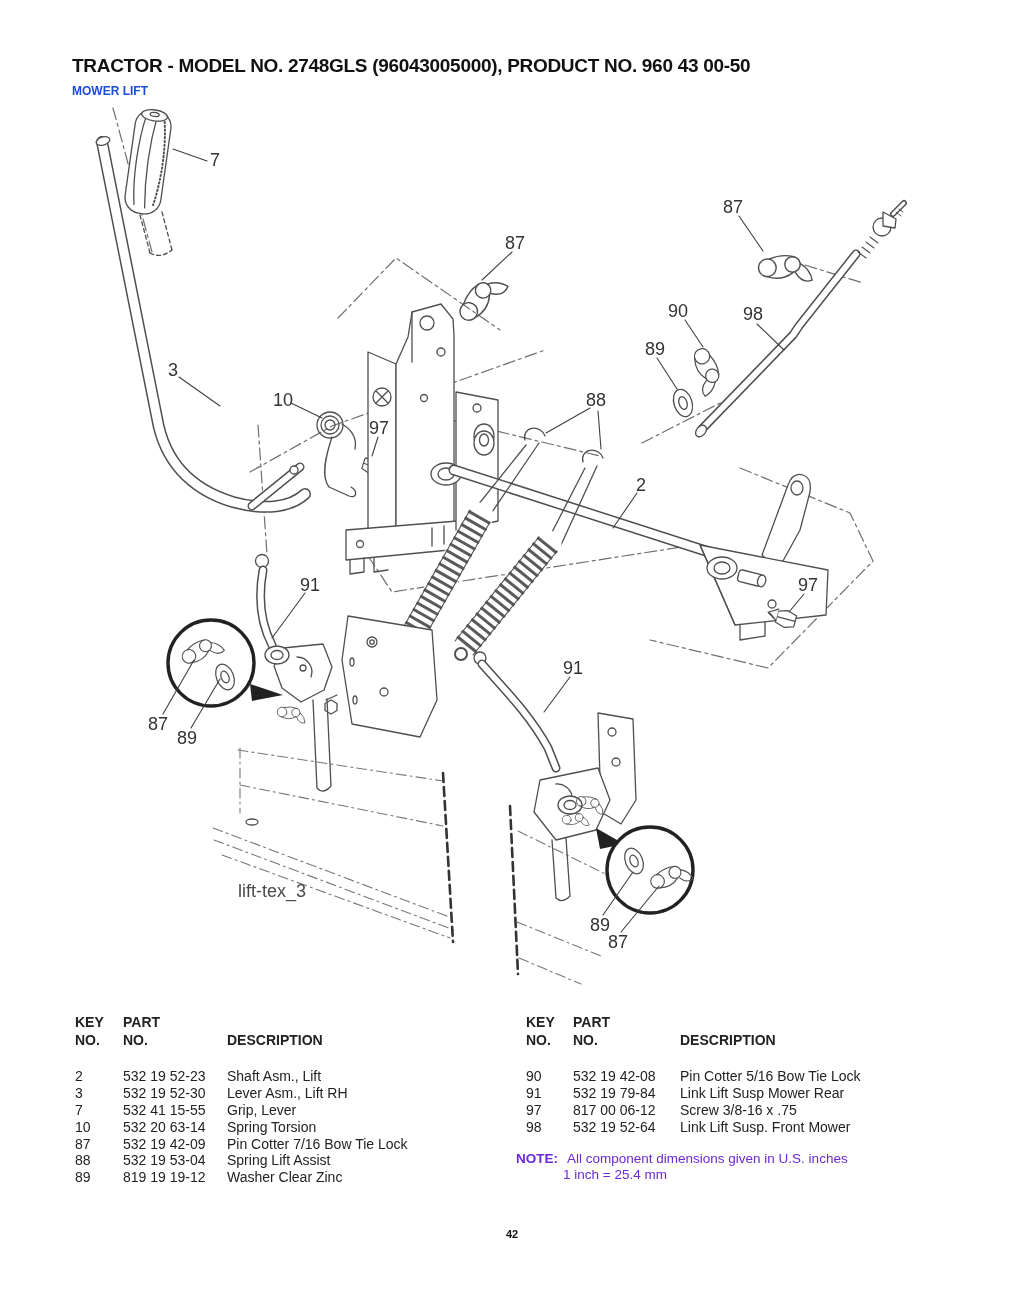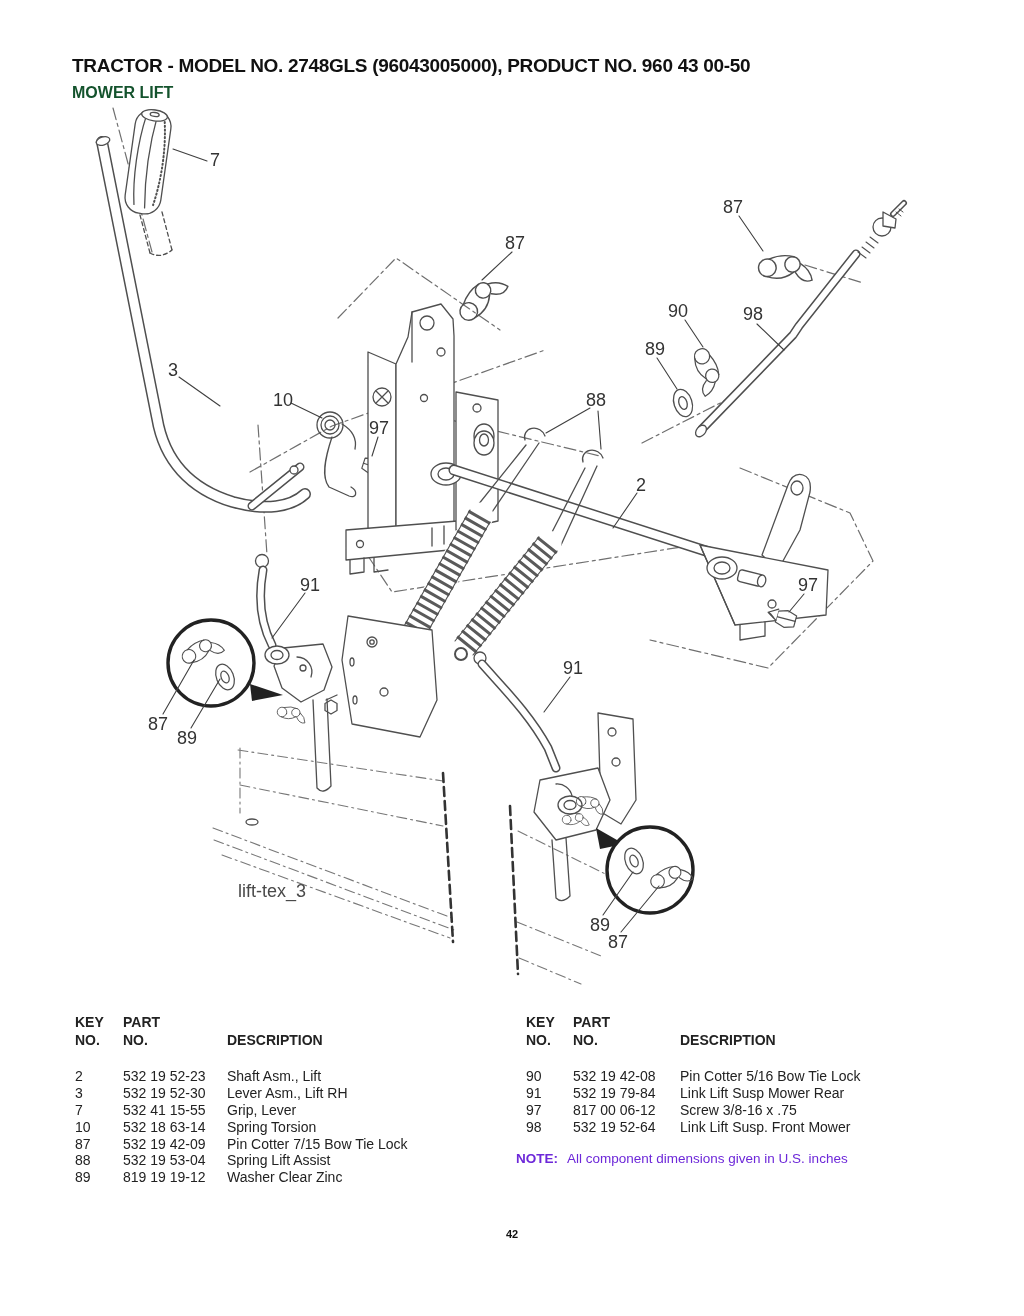--- a/index.html
+++ b/index.html
@@ -1,20 +1,20 @@
 <!DOCTYPE html>
 <html><head>
 <meta charset="utf-8">
 <style>
   html,body{margin:0;padding:0;background:#e8e8e8;}
   .page{position:relative;width:1024px;height:1316px;background:#ffffff;overflow:hidden;
         font-family:"Liberation Sans",sans-serif;color:#1c1c1c;}
   .title{position:absolute;left:72px;top:55px;font-size:19px;font-weight:700;
          letter-spacing:-0.3px;white-space:nowrap;color:#111;}
-  .subtitle{position:absolute;left:72px;top:84px;font-size:16px;font-weight:700;color:#14532d;}
+  .subtitle{position:absolute;left:72px;top:84px;font-size:12px;font-weight:700;color:#1d4ed8;}
   #diagram-svg{position:absolute;left:0;top:100px;}
   .callout{position:absolute;transform:translate(-50%,-50%);font-size:18px;color:#333;
            white-space:nowrap;line-height:1;}
   .caption{position:absolute;left:238px;top:881px;font-size:18px;color:#4a4a4a;}
   .ptable{position:absolute;top:1014px;font-size:14px;color:#222;}
   .ptable-left{left:75px;width:440px;}
   .ptable-right{left:526px;width:460px;}
   .hdr-line{position:relative;height:18px;font-weight:700;}
   .hdr-line span, .prow span{position:absolute;white-space:nowrap;}
   .ptable-left  .ck{left:0}   .ptable-left  .cp{left:48px}  .ptable-left  .cd{left:152px}
@@ -314,27 +314,27 @@
           <span class="cp">532 19 52-30</span>
           <span class="cd">Lever Asm., Lift RH</span>
         </div>
         <div class="prow">
           <span class="ck">7</span>
           <span class="cp">532 41 15-55</span>
           <span class="cd">Grip, Lever</span>
         </div>
         <div class="prow">
           <span class="ck">10</span>
-          <span class="cp">532 18 63-14</span>
+          <span class="cp">532 20 63-14</span>
           <span class="cd">Spring Torsion</span>
         </div>
         <div class="prow">
           <span class="ck">87</span>
           <span class="cp">532 19 42-09</span>
-          <span class="cd">Pin Cotter 7/15 Bow Tie Lock</span>
+          <span class="cd">Pin Cotter 7/16 Bow Tie Lock</span>
         </div>
         <div class="prow">
           <span class="ck">88</span>
           <span class="cp">532 19 53-04</span>
           <span class="cd">Spring Lift Assist</span>
         </div>
         <div class="prow">
           <span class="ck">89</span>
           <span class="cp">819 19 19-12</span>
           <span class="cd">Washer Clear Zinc</span>
@@ -371,16 +371,17 @@
         <div class="prow">
           <span class="ck">98</span>
           <span class="cp">532 19 52-64</span>
           <span class="cd">Link Lift Susp. Front Mower</span>
         </div>
       </div>
   </div>
 
   <div class="note">
     <span class="note-label">NOTE:</span><span class="note-text">All component dimensions given in U.S. inches</span>
+    <div class="note-line2">1 inch = 25.4 mm</div>
   </div>
 
   <div class="pageno">42</div>
 </div>
 
 </body></html>

